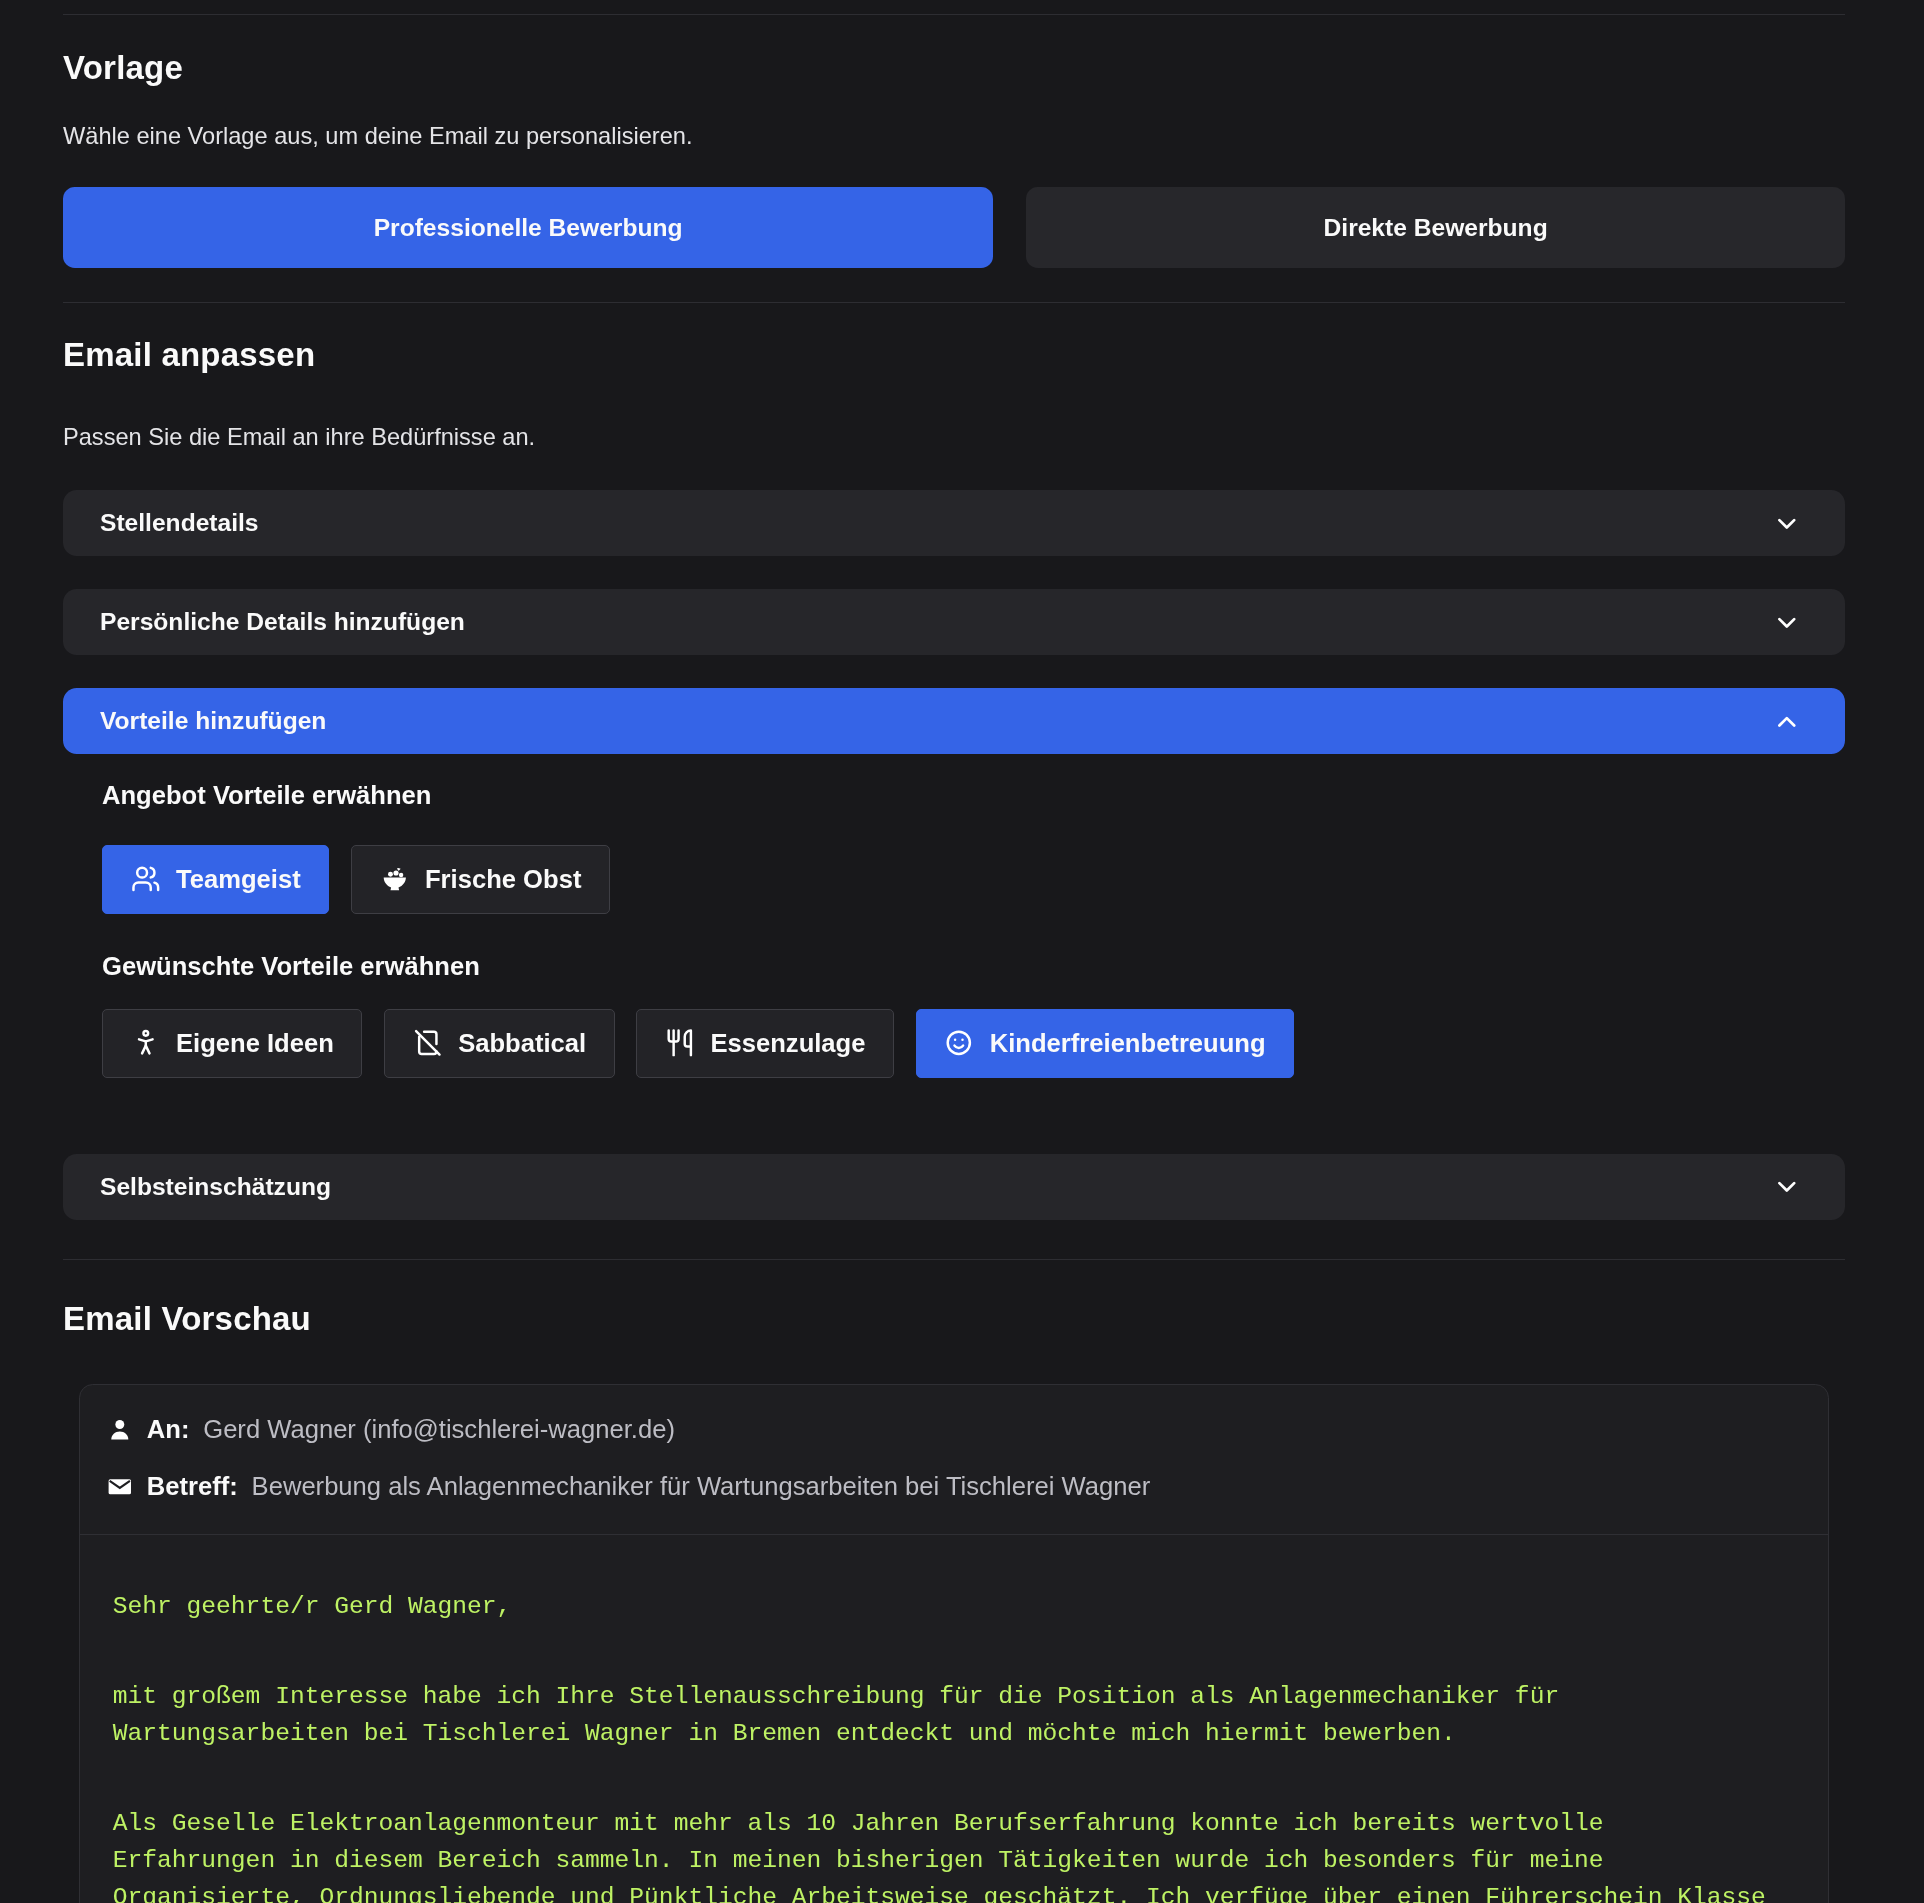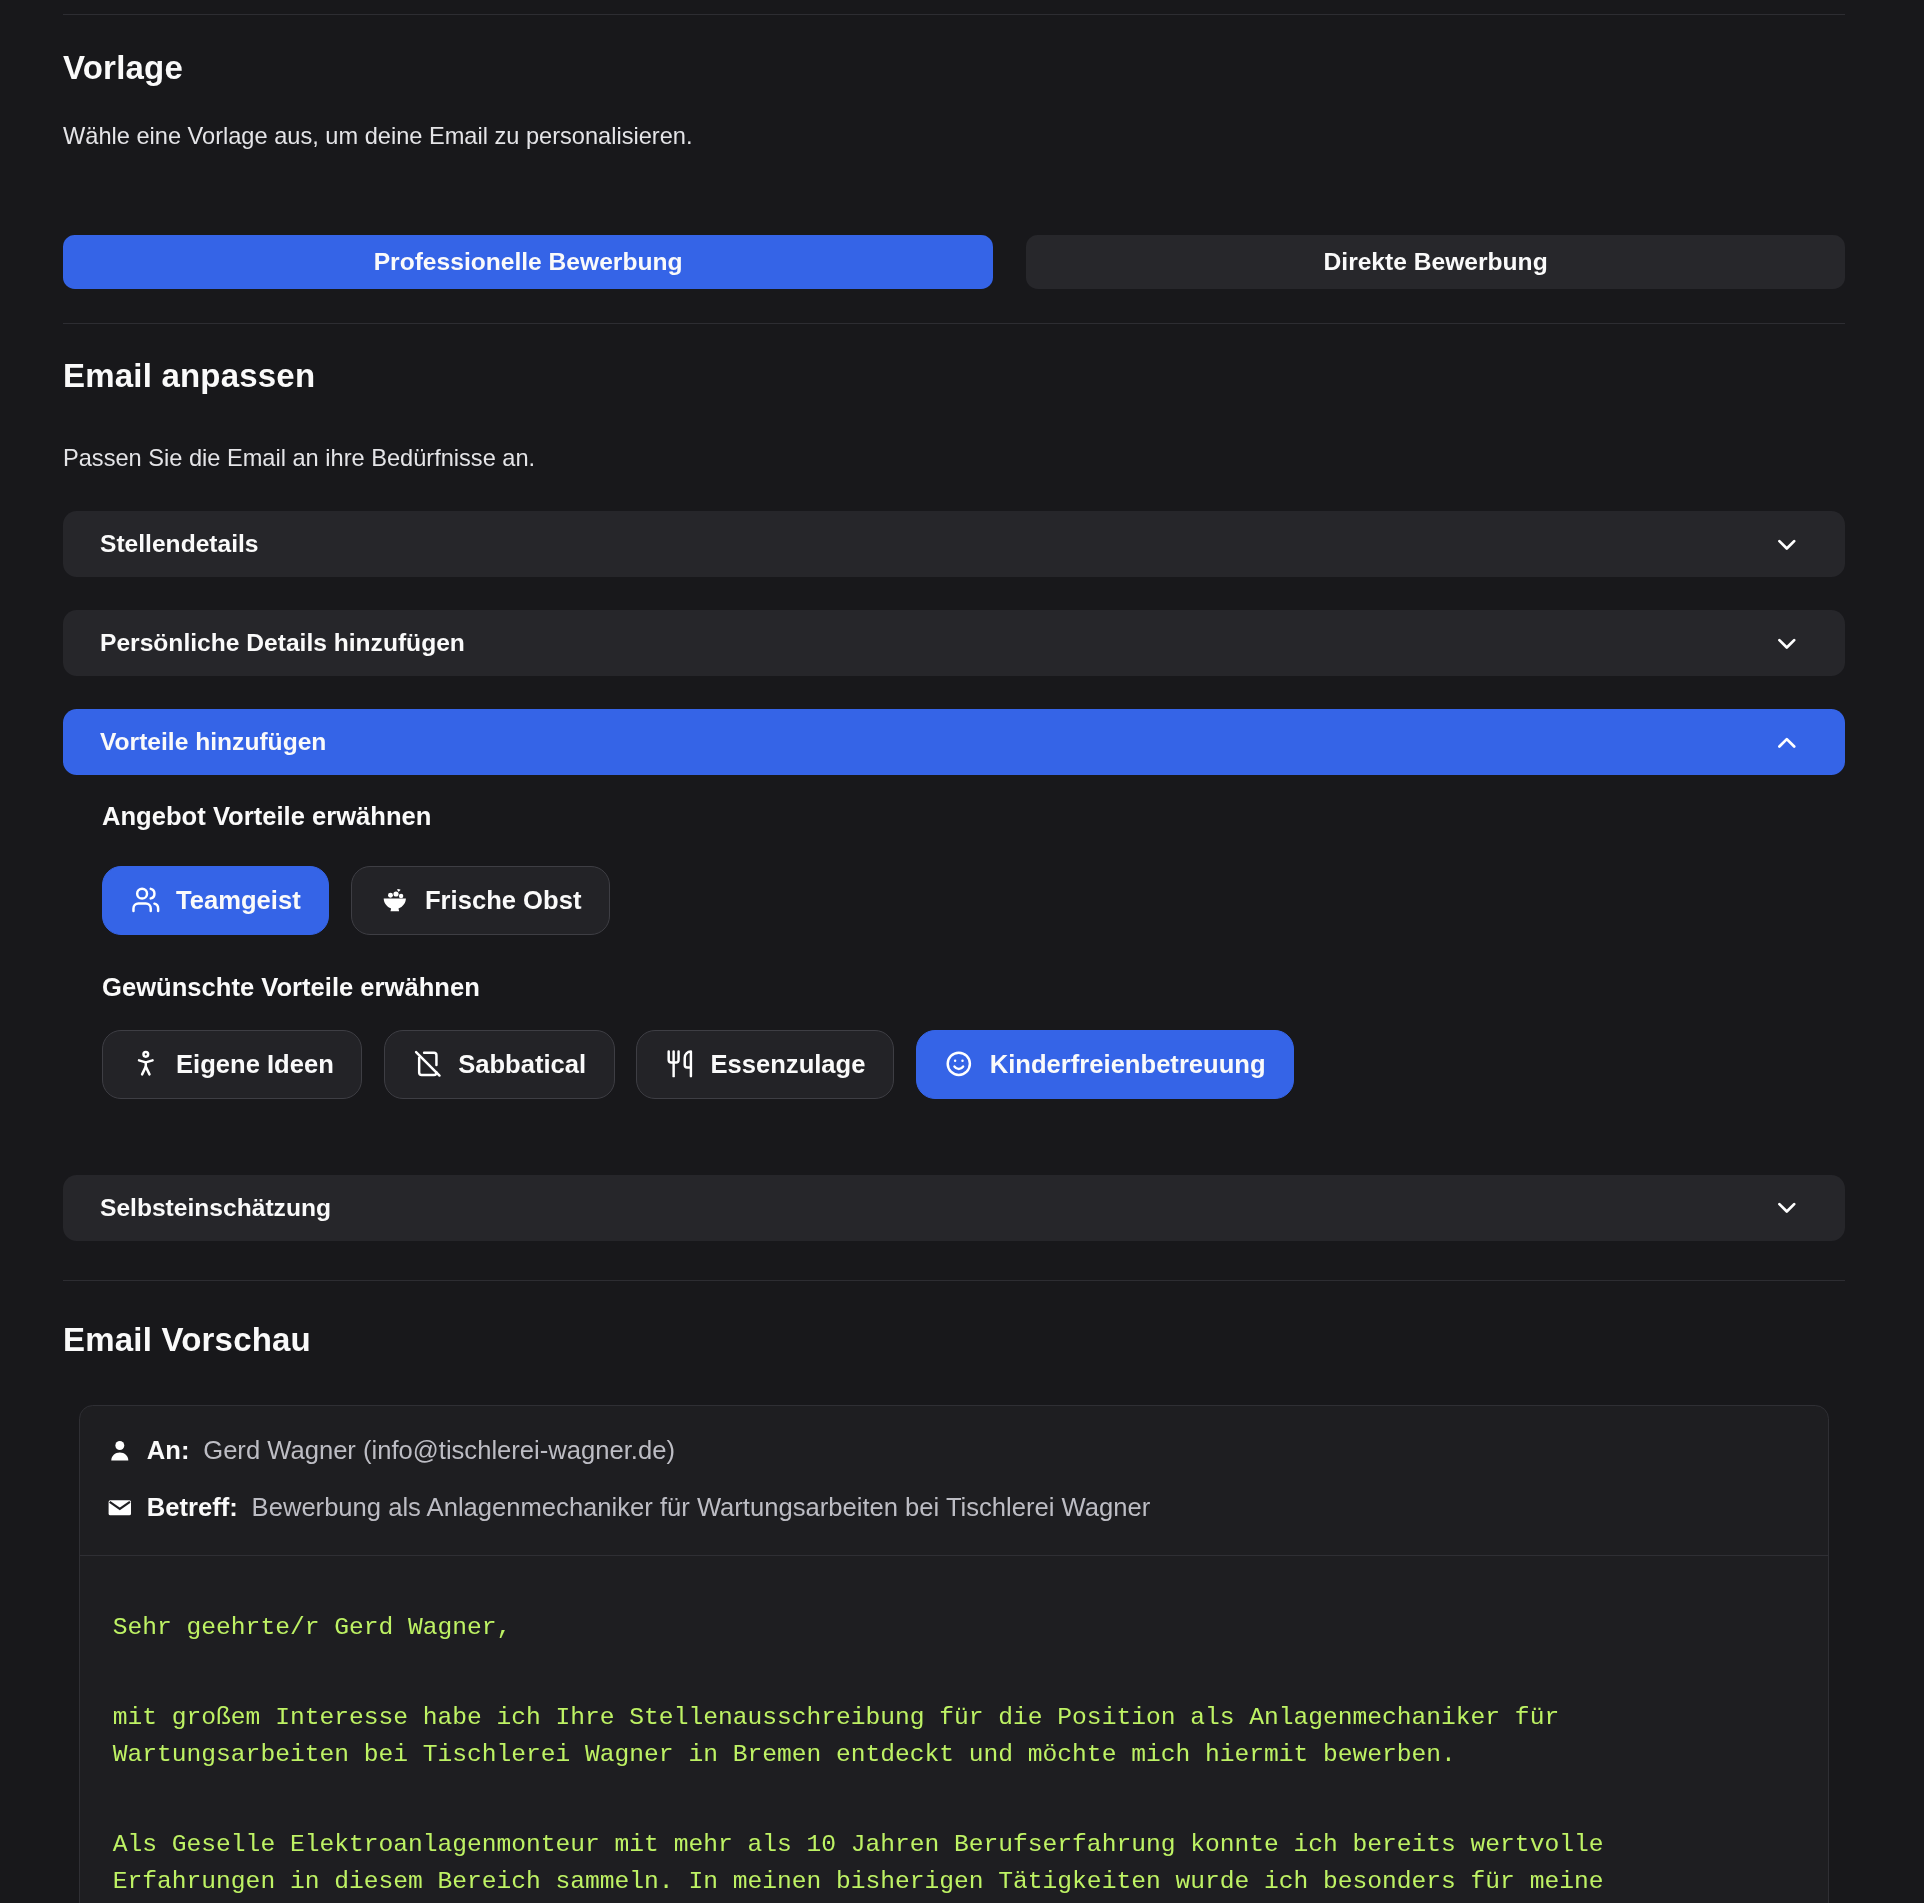--- a/index.html
+++ b/index.html
@@ -16,23 +16,23 @@
   .hr-3{margin-top:39px;}
 
   h2.sec-title{font-size:33px;line-height:39px;font-weight:700;margin:33px 0 0 0;letter-spacing:0.2px;}
   h2.sec-title.m2{margin-top:31.5px;}
   h2.sec-title.m3{margin-top:39px;}
   .sec-sub{font-size:23.6px;line-height:29.6px;color:#e4e4e7;margin-top:35px;}
   .sec-sub.m2{margin-top:49px;}
 
   .btn-row{display:grid;grid-template-columns:52.2% 1fr;gap:33px;margin-top:36px;}
   .tbtn{
-    height:54px;border:none;border-radius:11.8px;cursor:pointer;
+    height:81px;border:none;border-radius:11.8px;cursor:pointer;
     font-family:inherit;font-size:24.6px;font-weight:700;color:#fafafa;
-    display:flex;align-items:center;justify-content:center;margin-top:48px;
+    display:flex;align-items:center;justify-content:center;
   }
   .tbtn-primary{background:#3564e7;}
   .tbtn-secondary{background:#27272b;}
 
   .acc{
     width:100%;height:66px;border:none;border-radius:13.8px;cursor:pointer;
     background:#26262a;color:#fafafa;font-family:inherit;
     display:flex;align-items:center;justify-content:space-between;
     padding:0 43px 0 37px;box-sizing:border-box;text-align:left;
   }
@@ -43,21 +43,21 @@
   .acc-2{margin-top:33px;}
   .acc-active{background:#3564e7;}
   .acc-4{margin-top:76px;}
 
   .acc-content{padding-left:39px;}
   .benefit-label{font-size:25.6px;line-height:31.5px;font-weight:600;margin-top:25.6px;}
   .benefit-label.second{margin-top:37px;}
   .chip-row{display:flex;gap:21.7px;margin-top:33px;}
   .chip-row.second{margin-top:26.6px;}
   .chip{
-    height:69px;border-radius:19px;cursor:pointer;box-sizing:border-box;
+    height:69px;border-radius:5px;cursor:pointer;box-sizing:border-box;
     background:#232327;border:1px solid #3e3e44;color:#fafafa;
     font-family:inherit;font-size:25.6px;font-weight:600;
     display:flex;align-items:center;gap:15.8px;padding:0 27.6px;
   }
   .chip-active{background:#3564e7;border:1px solid #3564e7;}
   .chip-icon{display:flex;align-items:center;}
   .chip-icon svg{width:29.6px;height:29.6px;color:#fff;}
 
   .mail-card{
     margin:46px 15.8px 0 15.8px;

